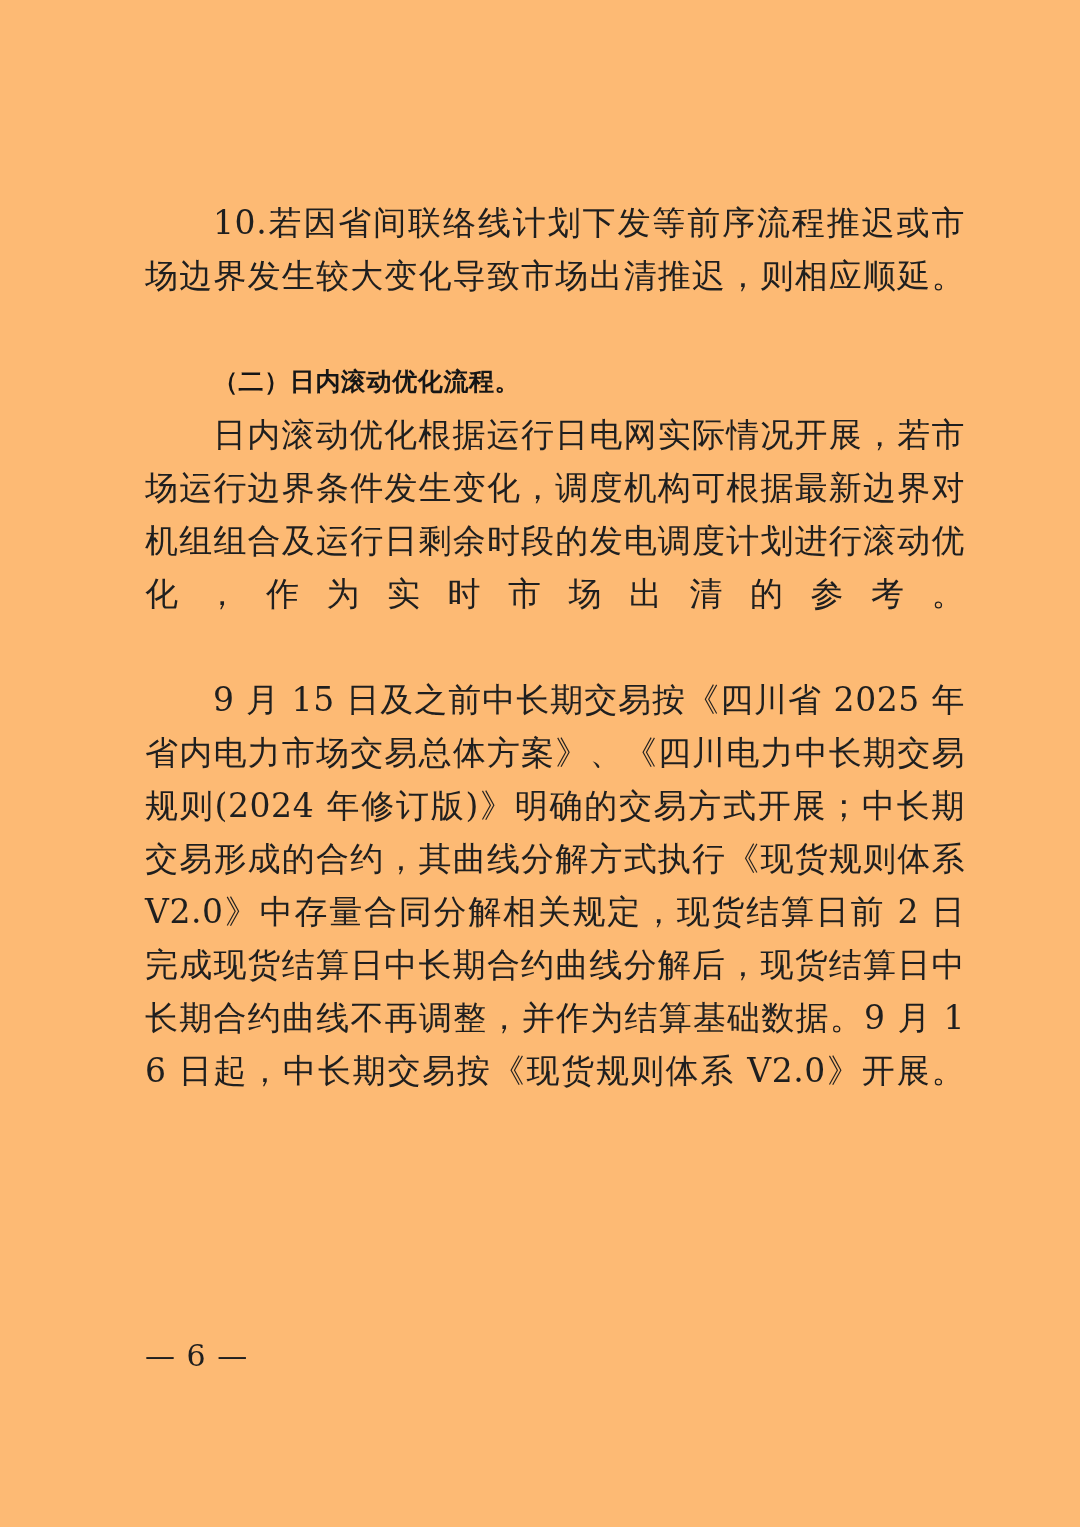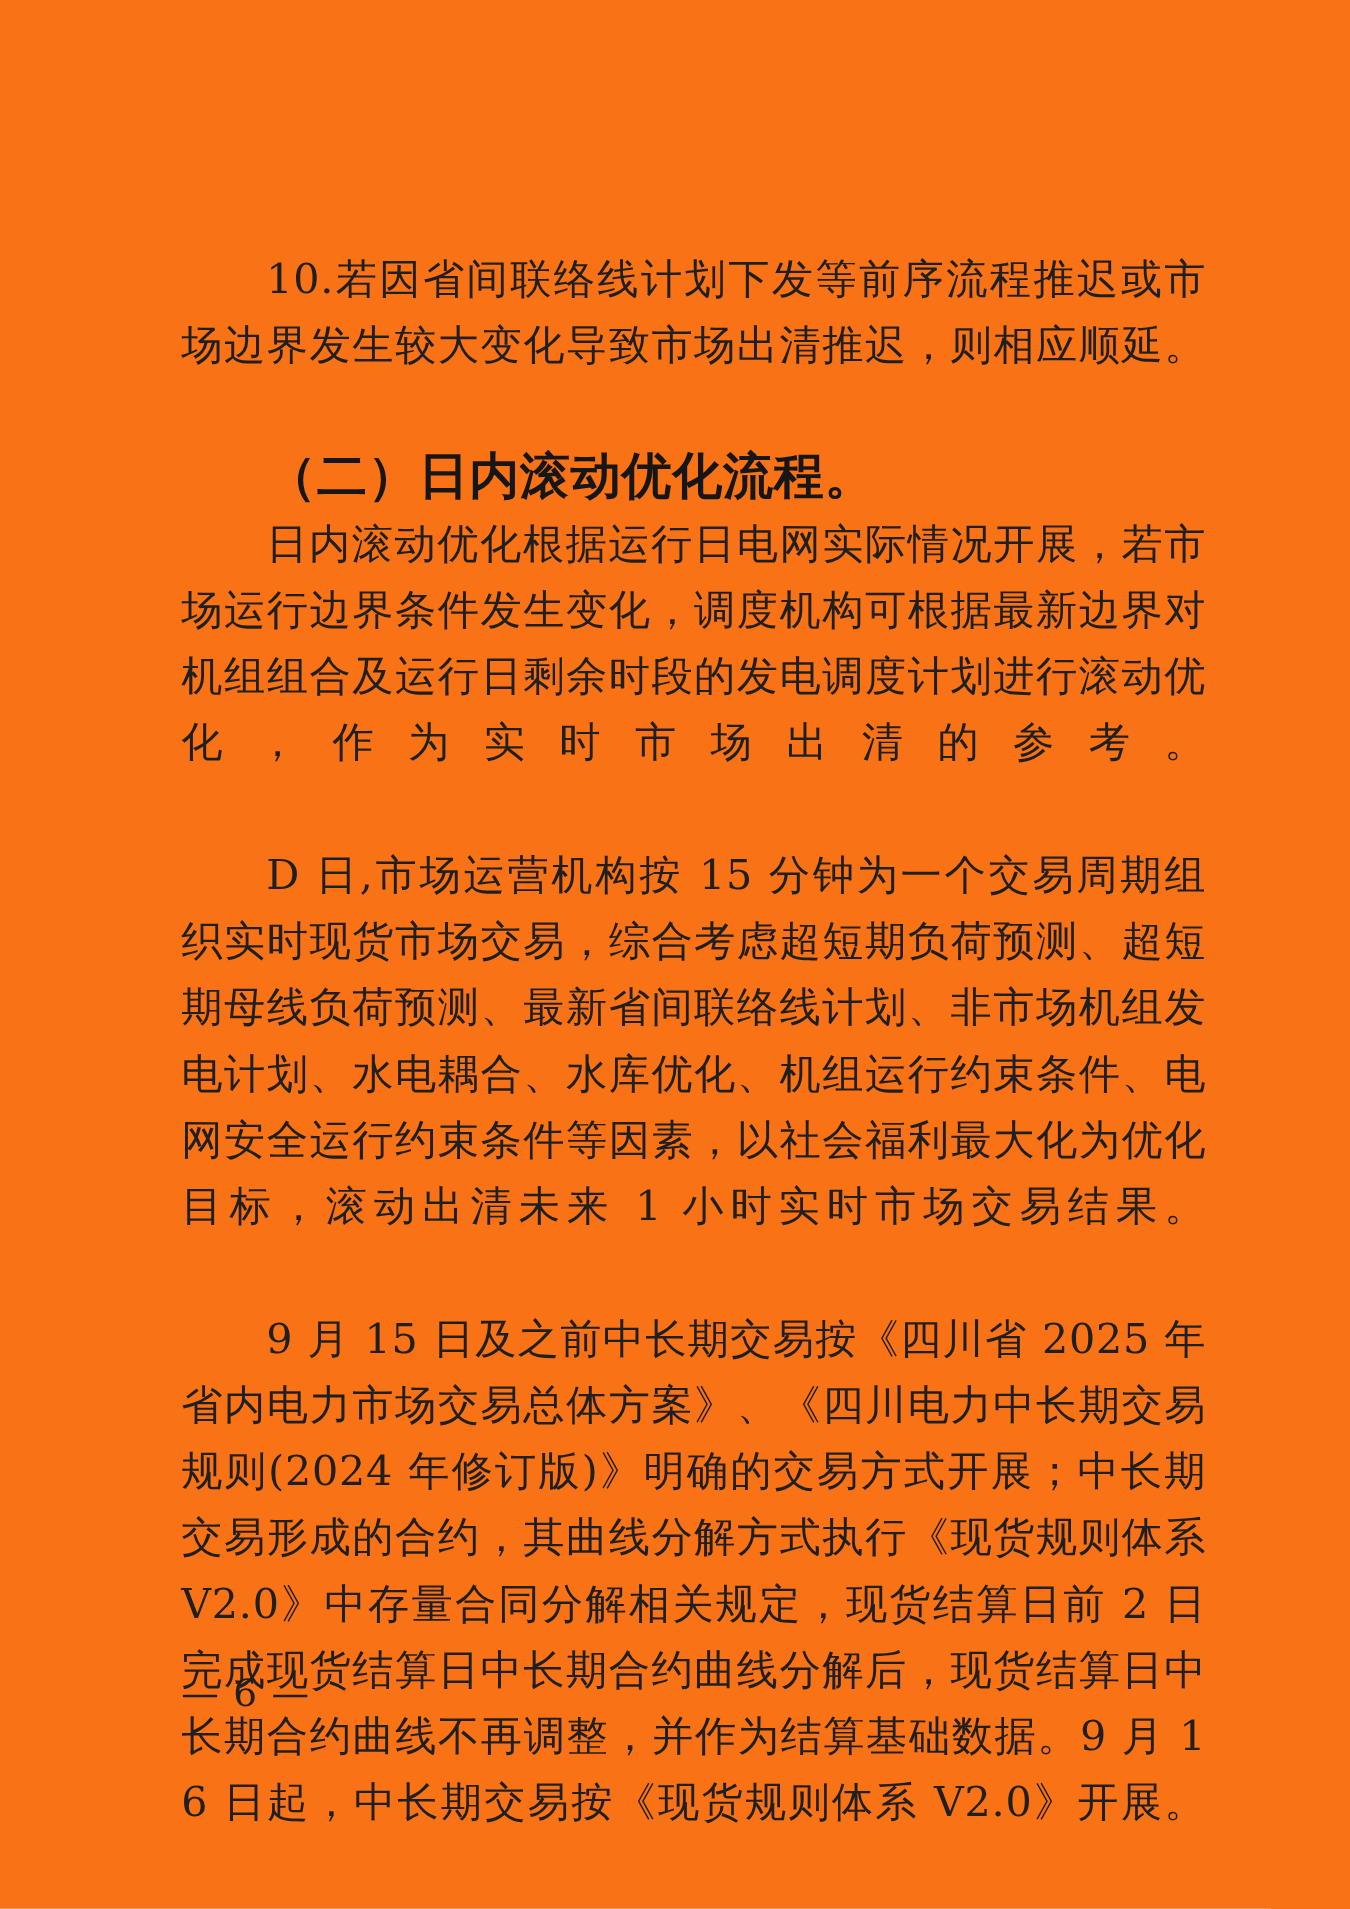--- a/index.html
+++ b/index.html
@@ -16,21 +16,21 @@
     color: #1f1f1f;
     -webkit-font-smoothing: antialiased;
   }
 
   .page {
     position: absolute;
     left: 0;
     top: 0;
     width: 1080px;
     height: 1527px;
-    background: #f97316;
+    background: #fdba74;
   }
 
   .content {
     position: absolute;
     left: 145px;
     top: 196px;
     width: 820px;
   }
 
   
@@ -42,21 +42,21 @@
     text-justify: inter-character;
     text-indent: 68px;
     margin: 0;
     font-weight: 400;
     color: #1f1f1f;
     word-break: break-all;
   }
 
   
   .heading {
-    font-size: 40px;
+    font-size: 25px;
     line-height: 53px;
     letter-spacing: 0.6px;
     text-indent: 68px;
     margin: 0;
     font-weight: 700;
     font-family: "DejaVu Sans", "Liberation Sans", sans-serif;
     color: #161616;
     text-align: left;
   }
 
@@ -87,21 +87,20 @@
 
   <div class="content">
 
     <p class="para">10.若因省间联络线计划下发等前序流程推迟或市场边界发生较大变化导致市场出清推迟，则相应顺延。</p>
 
     <p class="heading">（二）日内滚动优化流程。</p>
 
     <p class="para">日内滚动优化根据运行日电网实际情况开展，若市场运行边界条件发生变化，调度机构可根据最新边界对机组组合及运行日剩余时段的发电调度计划进行滚动优化，作为实时市场出清的参考。</p>
 
 
-    <p class="para">D 日,市场运营机构按 15 分钟为一个交易周期组织实时现货市场交易，综合考虑超短期负荷预测、超短期母线负荷预测、最新省间联络线计划、非市场机组发电计划、水电耦合、水库优化、机组运行约束条件、电网安全运行约束条件等因素，以社会福利最大化为优化目标，滚动出清未来 1 小时实时市场交易结果。</p>
 
 
     <p class="para">9 月 15 日及之前中长期交易按《四川省 2025 年省内电力市场交易总体方案》、《四川电力中长期交易规则(2024 年修订版)》明确的交易方式开展；中长期交易形成的合约，其曲线分解方式执行《现货规则体系 V2.0》中存量合同分解相关规定，现货结算日前 2 日完成现货结算日中长期合约曲线分解后，现货结算日中长期合约曲线不再调整，并作为结算基础数据。9 月 16 日起，中长期交易按《现货规则体系 V2.0》开展。</p>
 
   </div>
 
   <div class="page-number">— 6 —</div>
 
 </div>
 

